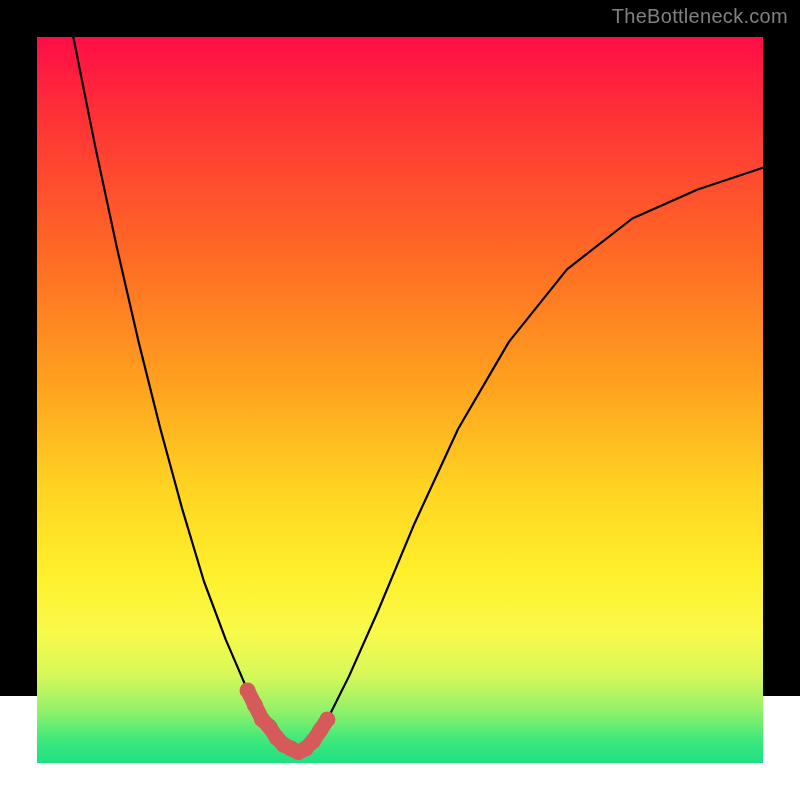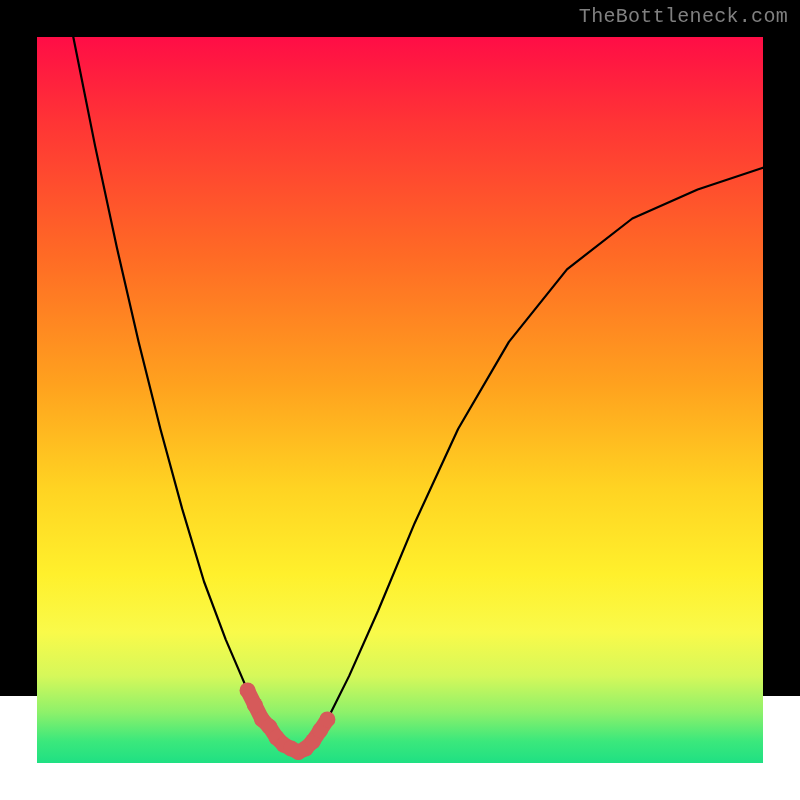--- a/index.html
+++ b/index.html
@@ -8,21 +8,20 @@
     width: 800px;
     height: 800px;
     overflow: hidden;
     font-family: Arial, Helvetica, sans-serif;
   }
   .outer {
     width: 800px;
     height: 696px;
     background: #000000;
     position: relative;
-    font-family: Liberation Mono, monospace;
   }
   .watermark {
     position: absolute;
     top: 5px;
     right: 12px;
     color: #808080;
     font-size: 20px;
     font-weight: 500;
     letter-spacing: 0.3px;
     z-index: 10;

